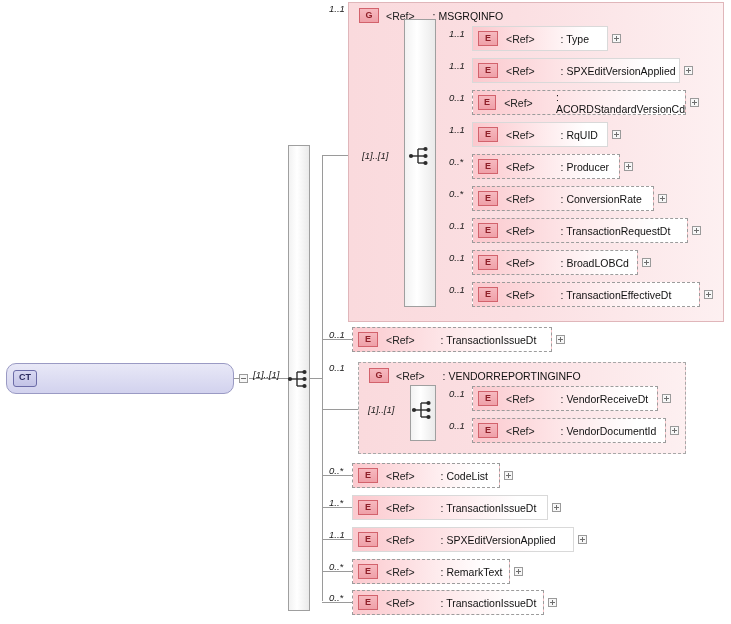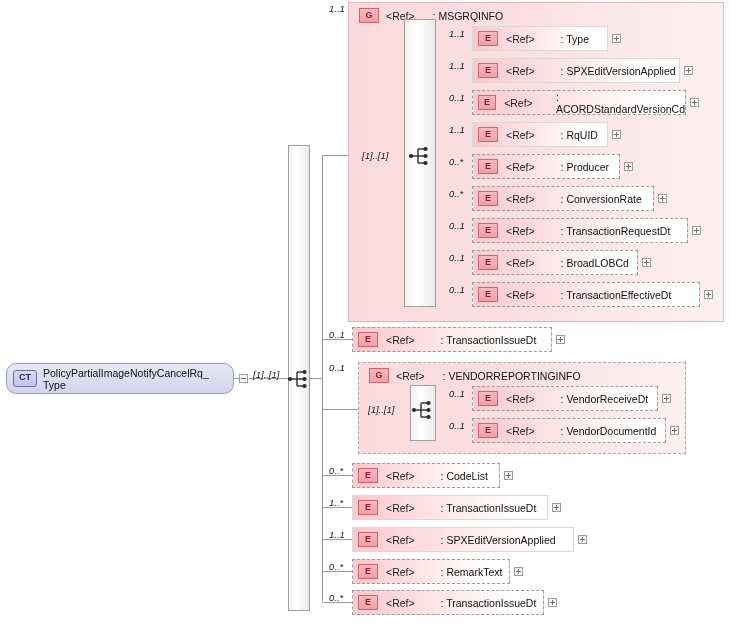--- a/index.html
+++ b/index.html
@@ -145,22 +145,20 @@
       <line x1="358" y1="409.5" x2="410" y2="409.5"></line>
       <line x1="436" y1="409.5" x2="452" y2="409.5"></line>
       <line x1="452" y1="398.5" x2="452" y2="430.5"></line>
       <line x1="452" y1="398.5" x2="472" y2="398.5"></line>
       <line x1="452" y1="430.5" x2="472" y2="430.5"></line>
     </g>
   </svg>
 
   <div class="node ct-box">
     <span class="ct-badge">CT</span>
-    <span class="ct-label">PolicyPartialImageNotifyCancelRq_
-Type</span>
   </div>
   <div class="pmbox" style="left:239px;top:374px;"></div>
   <div class="occ" style="left:253px;top:369px;">[1]..[1]</div>
 
   <div class="seqbox" style="left:288px;top:145px;width:22px;height:466px;"></div>
   <svg class="seqicon" style="left:287px;top:368px;" viewBox="0 0 24 22">
     <g stroke="#2b2b2b" stroke-width="1.4" fill="none">
       <line x1="4" y1="11" x2="10" y2="11"></line>
       <line x1="10" y1="4" x2="10" y2="18"></line>
       <line x1="10" y1="4" x2="16" y2="4"></line>

